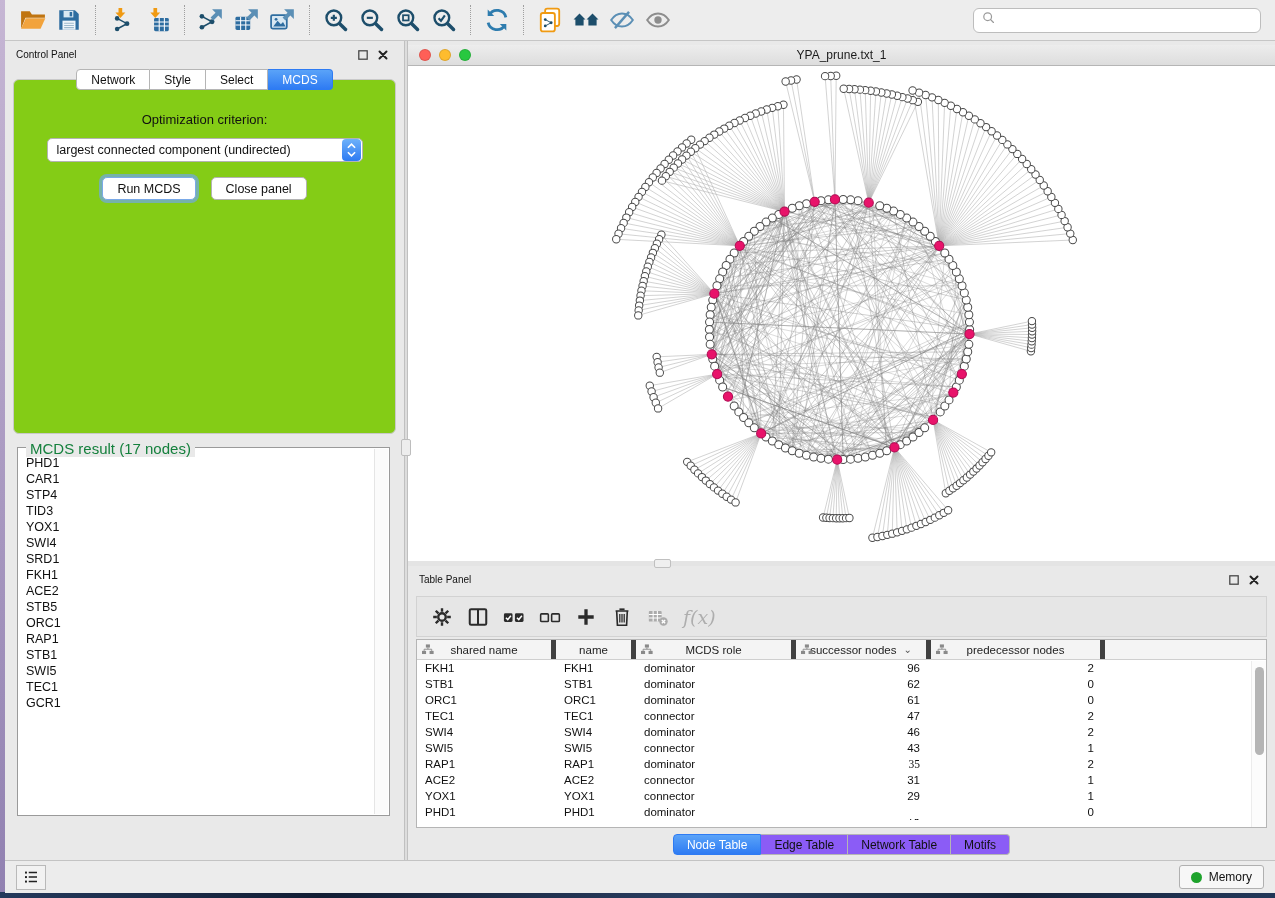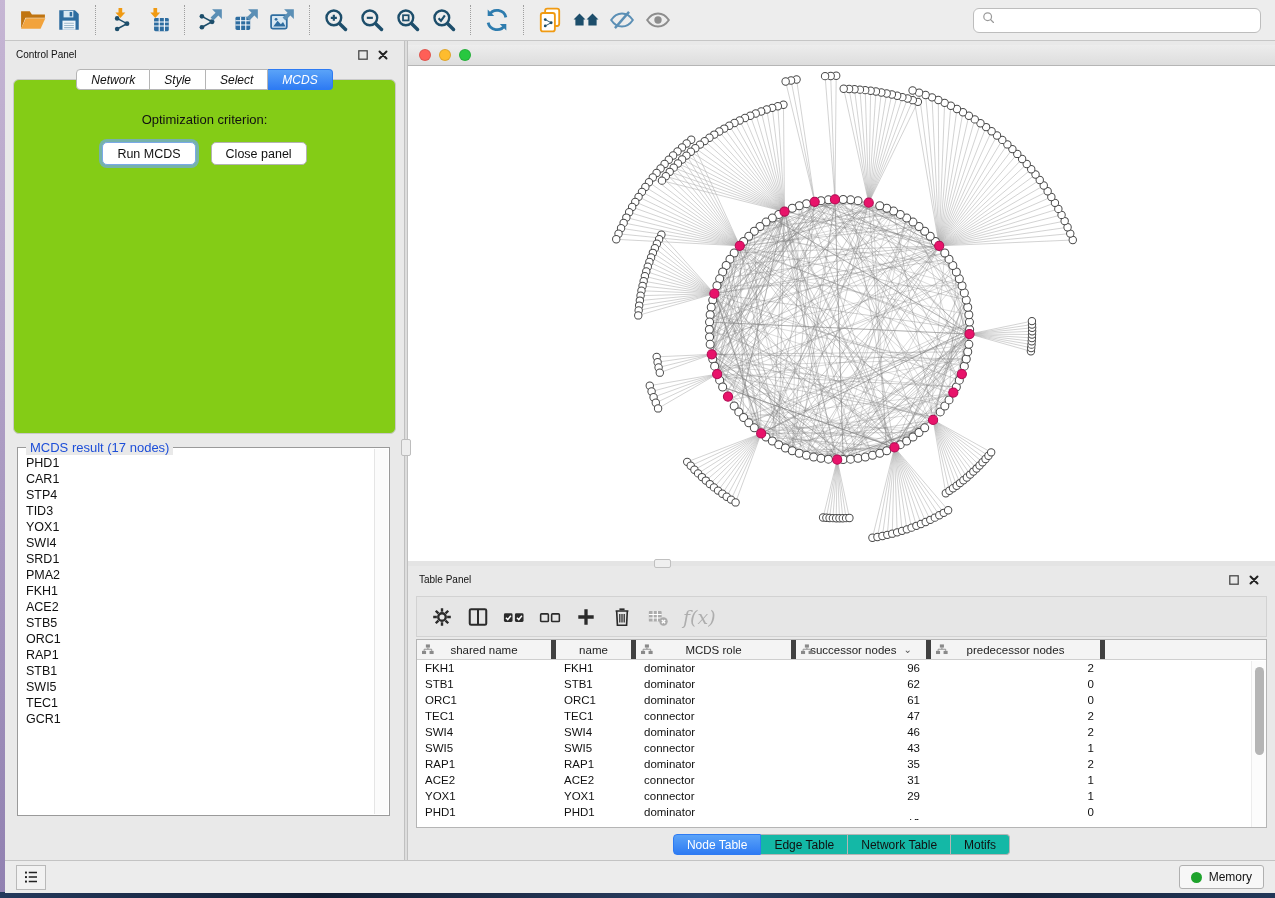--- a/index.html
+++ b/index.html
@@ -27,21 +27,21 @@
   .search-box input { border:none; outline:none; flex:1; font-size:12px; background:transparent;
     font-family:"Liberation Sans",sans-serif; }
 
   .main { flex:1; display:flex; min-height:0; }
 
   
   .control-panel { width:399px; flex:none; background:#e9e9e9; display:flex; flex-direction:column; }
   .panel-header { height:27px; flex:none; display:flex; align-items:center; padding:0 11px; font-size:10px; color:#111; }
   .ph-title { flex:1; }
   .ph-btn { width:20px; height:18px; display:flex; align-items:center; justify-content:center; }
-  .tabs-row { display:flex; justify-content:center; position:relative; z-index:2; margin-top:1px;font-style:italic; }
+  .tabs-row { display:flex; justify-content:center; position:relative; z-index:2; margin-top:1px; }
   .tab { height:21px; line-height:20px; padding:0 14px; font-size:12px; background:#fff;
     border:1px solid #b5b5b5; border-left:none; color:#111; }
   .tab:first-child { border-left:1px solid #b5b5b5; border-radius:4px 0 0 4px; }
   .tab:last-child { border-radius:0 4px 4px 0; }
   .tab.selected { background:linear-gradient(#5aa3f8,#2e7bf3); color:#fff; border-color:#2e7bf3; }
   .inner-panel { margin:-11px 8px 0 8px; padding-top:32px; height:355px; flex:none;
     background:#84cc16; border:1px solid #c9c9c9; border-radius:6px; }
   .opt-label { text-align:center; font-size:13px; color:#111; margin-bottom:11px; }
   .dropdown { width:316px; height:24px; margin:0 auto; background:#fff;
     border:1px solid #b3b3b3; border-radius:5px; display:flex; align-items:center; }
@@ -49,21 +49,21 @@
   .dd-stepper { width:19px; height:22px; border-radius:4px; margin:0 1px; flex:none;
     background:linear-gradient(#6db1fa,#2e7bf2); display:flex; flex-direction:column;
     align-items:center; justify-content:center; gap:2px; }
   .btn-row { display:flex; justify-content:center; gap:15px; margin-top:15px; }
   .btn { height:23px; padding:0 14px; background:#fff; border:1px solid #b3b3b3; border-radius:5px;
     font-size:12.5px; color:#111; display:flex; align-items:center; }
   .btn.focused { box-shadow:0 0 0 3px rgba(110,165,250,.65); border-color:#7aa9e8; }
   .result-box { margin:13px 14px 0 12px; height:369px; flex:none; border:1px solid #9a9a9a;
     background:#fff; position:relative; }
   .result-legend { position:absolute; top:-8px; left:8px; background:#e9e9e9; padding:0 4px;
-    font-size:13px; color:#1d4ed8; }
+    font-size:15px; color:#15803d; }
   .result-list { position:absolute; top:1px; left:1px; right:16px; bottom:1px; overflow:hidden;
     font-size:12.5px; line-height:16px; padding:6px 0 0 7px; color:#111; }
   .result-scroll { position:absolute; top:1px; right:1px; bottom:1px; width:14px;
     background:#fbfbfb; border-left:1px solid #e5e5e5; }
 
   .vsplit { width:4px; flex:none; background:#dddddd; border-left:1px solid #c0c0c0;
     border-right:1px solid #c0c0c0; position:relative; }
   .vsplit .handle { position:absolute; top:398px; left:-4px; width:10px; height:17px;
     background:#ededed; border:1px solid #bdbdbd; border-radius:2px; }
 
@@ -99,21 +99,21 @@
   .t-filler { flex:1; border-right:none !important; }
   .t-row { display:flex; height:16px; }
   .t-cell { font-size:11.5px; color:#111; display:flex; align-items:center; overflow:hidden; white-space:nowrap; }
   .t-cell.left { padding-left:8px; }
   .t-cell.right { justify-content:flex-end; padding-right:11px; }
   .t-scroll { position:absolute; top:21px; right:0; bottom:0; width:15px; background:#fcfcfc;
     border-left:1px solid #ececec; }
   .t-thumb { position:absolute; top:6px; left:3px; width:9px; height:88px; background:#b5b5b5; border-radius:5px; }
   .tp-tabs { height:24px; flex:none; display:flex; justify-content:center; align-items:center;
     margin:4px 0 4px; }
-  .bt-tab { height:21px; line-height:20px; padding:0 13px; font-size:12px; background:#14b8a6;
+  .bt-tab { height:21px; line-height:20px; padding:0 13px; font-size:12px; background:#8b5cf6;
     border:1px solid #b5b5b5; border-left:none; color:#111; }
   .bt-tab:first-child { border-left:1px solid #b5b5b5; border-radius:4px 0 0 4px; }
   .bt-tab:last-child { border-radius:0 4px 4px 0; }
   .bt-tab.selected { background:linear-gradient(#5aa3f8,#2e7bf3); color:#fff; border-color:#2e7bf3; }
 
   
   .status-bar { height:33px; flex:none; background:#ececec; border-top:1px solid #c3c3c3;
     display:flex; align-items:center; padding:0 11px; }
   .sb-btn { width:30px; height:25px; border:1px solid #b9b9b9; background:#f2f2f2;
     display:flex; align-items:center; justify-content:center; }
@@ -309,36 +309,46 @@
         </span>
       </div>
       <div class="tabs-row">
         <span class="tab">Network</span>
         <span class="tab">Style</span>
         <span class="tab">Select</span>
         <span class="tab selected">MCDS</span>
       </div>
       <div class="inner-panel">
         <div class="opt-label">Optimization criterion:</div>
+        <div class="dropdown">
+          <span class="dd-text">largest connected component (undirected)</span>
+          <span class="dd-stepper">
+            <svg width="9" height="6" viewBox="0 0 10 6">
+                <path d="M1 5l4-4 4 4" fill="none" stroke="#fff" stroke-width="1.8"></path>
+              </svg>
+            <svg width="9" height="6" viewBox="0 0 10 6">
+                <path d="M1 1l4 4 4-4" fill="none" stroke="#fff" stroke-width="1.8"></path>
+              </svg>
+          </span>
+        </div>
         <div class="btn-row">
           <span class="btn focused">Run MCDS</span>
           <span class="btn">Close panel</span>
         </div>
       </div>
       <div class="result-box">
         <span class="result-legend">MCDS result (17 nodes)</span>
         <div class="result-list" id="mcds-list">
             <div>PHD1</div>
             <div>CAR1</div>
             <div>STP4</div>
             <div>TID3</div>
             <div>YOX1</div>
             <div>SWI4</div>
             <div>SRD1</div>
-            <div>PMA2</div>
             <div>FKH1</div>
             <div>ACE2</div>
             <div>STB5</div>
             <div>ORC1</div>
             <div>RAP1</div>
             <div>STB1</div>
             <div>SWI5</div>
             <div>TEC1</div>
             <div>GCR1</div>
           </div>
@@ -346,20 +356,21 @@
       </div>
     </div>
 
     <div class="vsplit">
       <div class="handle"></div>
     </div>
 
     <div class="right-col">
       <div class="net-window">
         <div class="net-titlebar">
+          <span class="net-title">YPA_prune.txt_1</span>
           <span class="traffic">
             <span class="light" style="background:#ff5f57"></span>
             <span class="light" style="background:#febc2e"></span>
             <span class="light" style="background:#28c840"></span>
           </span>
         </div>
         <div class="net-canvas" id="net-canvas">
             <svg viewBox="0 0 866 492" preserveAspectRatio="xMidYMid meet">
               <g>
                 <line x1="560.8" y1="254.6" x2="553.4" y2="218.3" stroke="#8f8f8f" stroke-width="0.7" opacity="0.45"></line>
@@ -1376,21 +1387,21 @@
                 <div class="t-cell left" style="width: 139px;">SWI5</div>
                 <div class="t-cell left" style="width: 80px;">SWI5</div>
                 <div class="t-cell left" style="width: 160px;">connector</div>
                 <div class="t-cell right" style="width: 135px;">43</div>
                 <div class="t-cell right" style="width: 174px;">1</div>
               </div>
               <div class="t-row">
                 <div class="t-cell left" style="width: 139px;">RAP1</div>
                 <div class="t-cell left" style="width: 80px;">RAP1</div>
                 <div class="t-cell left" style="width: 160px;">dominator</div>
-                <div class="t-cell right" style="width: 135px;">35</div>
+                <div class="t-cell right" style="width: 135px; font-family: Liberation Serif, serif;">35</div>
                 <div class="t-cell right" style="width: 174px;">2</div>
               </div>
               <div class="t-row">
                 <div class="t-cell left" style="width: 139px;">ACE2</div>
                 <div class="t-cell left" style="width: 80px;">ACE2</div>
                 <div class="t-cell left" style="width: 160px;">connector</div>
                 <div class="t-cell right" style="width: 135px;">31</div>
                 <div class="t-cell right" style="width: 174px;">1</div>
               </div>
               <div class="t-row">

